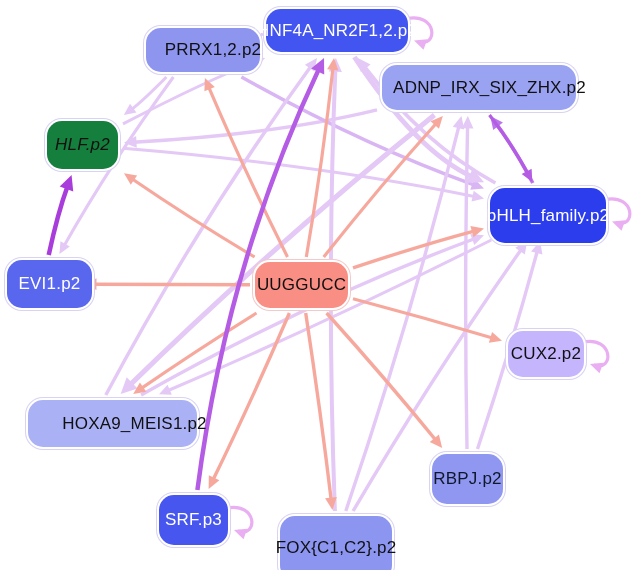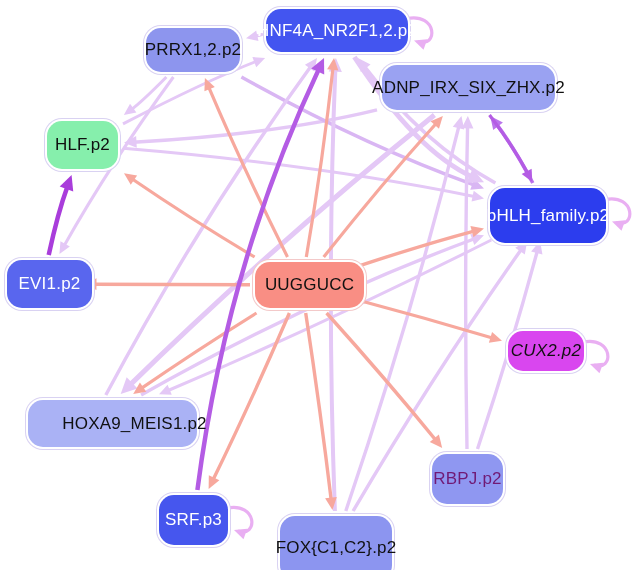--- a/index.html
+++ b/index.html
@@ -99,25 +99,25 @@
       <polygon points="414,40.5 423.50087821518036,49.80078024363074 427.22723100611336,39.15405798382206" fill="#e9aff2"></polygon>
       <path d="M 605 199.5 C 636 193.5, 636 229.5, 616 222.5" stroke="#e9aff2" stroke-width="3.2" fill="none" stroke-linecap="butt"></path>
       <polygon points="612,221.5 621.5008782151803,230.80078024363073 625.2272310061134,220.15405798382207" fill="#e9aff2"></polygon>
       <path d="M 583 342 C 614 336, 614 372, 594 365" stroke="#e9aff2" stroke-width="3.2" fill="none" stroke-linecap="butt"></path>
       <polygon points="590,364 599.5008782151803,373.30078024363075 603.2272310061134,362.65405798382204" fill="#e9aff2"></polygon>
       <path d="M 227 508 C 258 502, 258 538, 238 531" stroke="#e9aff2" stroke-width="3.2" fill="none" stroke-linecap="butt"></path>
       <polygon points="234,530 243.50087821518034,539.3007802436307 247.22723100611339,528.654057983822" fill="#e9aff2"></polygon>
     </svg>
   <div id="nodes">
       <div class="node" style="left: 266px; top: 9px; width: 142px; height: 43px; background: rgb(67, 85, 240); color: rgb(255, 255, 255);">HNF4A_NR2F1,2.p2</div>
-      <div class="node" style="left: 146px; top: 28px; width: 94px; height: 44px; background: rgb(141, 149, 238); color: rgb(16, 16, 16);">PRRX1,2.p2</div>
-      <div class="node" style="left: 382px; top: 65px; width: 173px; height: 45px; background: rgb(154, 162, 242); color: rgb(16, 16, 16);">ADNP_IRX_SIX_ZHX.p2</div>
-      <div class="node" style="left: 47px; top: 121px; width: 71px; height: 48px; background: #86efac; color: rgb(16, 16, 16);">HLF.p2</div>
+      <div class="node" style="left: 146px; top: 28px; width: 94px; height: 44px; background: rgb(141, 149, 238); color: rgb(16, 16, 16); padding-left: 20px;">PRRX1,2.p2</div>
+      <div class="node" style="left: 382px; top: 65px; width: 173px; height: 45px; background: rgb(154, 162, 242); color: rgb(16, 16, 16); padding-left: 21px;">ADNP_IRX_SIX_ZHX.p2</div>
+      <div class="node" style="left: 47px; top: 121px; width: 71px; height: 48px; background: #15803d; color: rgb(16, 16, 16); font-style: italic;">HLF.p2</div>
       <div class="node" style="left: 490px; top: 188px; width: 116px; height: 55px; background: rgb(44, 61, 238); color: rgb(255, 255, 255);">bHLH_family.p2</div>
       <div class="node" style="left: 7px; top: 260px; width: 85px; height: 48px; background: rgb(89, 102, 238); color: rgb(255, 255, 255);">EVI1.p2</div>
-      <div class="node" style="left: 255px; top: 262px; width: 109px; height: 46px; background: rgb(249, 142, 132); color: rgb(16, 16, 16); box-shadow: rgb(255, 255, 255) 0px 0px 0px 2px, rgb(243, 201, 201) 0px 0px 0px 3px;">UUGGUCC</div>
-      <div class="node" style="left: 508px; top: 331px; width: 76px; height: 40px; background: #d946ef; color: rgb(16, 16, 16); font-style: italic;">CUX2.p2</div>
+      <div class="node" style="left: 255px; top: 262px; width: 93px; height: 46px; background: rgb(249, 142, 132); color: rgb(16, 16, 16); box-shadow: rgb(255, 255, 255) 0px 0px 0px 2px, rgb(243, 201, 201) 0px 0px 0px 3px;">UUGGUCC</div>
+      <div class="node" style="left: 508px; top: 331px; width: 76px; height: 46px; background: #c4b5fd; color: rgb(16, 16, 16);">CUX2.p2</div>
       <div class="node" style="left: 28px; top: 400px; width: 125px; height: 47px; background: rgb(170, 178, 245); color: rgb(16, 16, 16); padding-left: 44px;">HOXA9_MEIS1.p2</div>
-      <div class="node" style="left: 432px; top: 454px; width: 71px; height: 50px; background: rgb(143, 151, 241); color: #701a75;">RBPJ.p2</div>
+      <div class="node" style="left: 432px; top: 454px; width: 71px; height: 50px; background: rgb(143, 151, 241); color: #0f172a;">RBPJ.p2</div>
       <div class="node" style="left: 159px; top: 495px; width: 69px; height: 50px; background: rgb(70, 86, 238); color: #ffffff;">SRF.p3</div>
       <div class="node" style="left: 280px; top: 516px; width: 112px; height: 64px; background: rgb(140, 149, 240); color: rgb(16, 16, 16);">FOX{C1,C2}.p2</div>
     </div>
 </div>
 
 </body></html>

